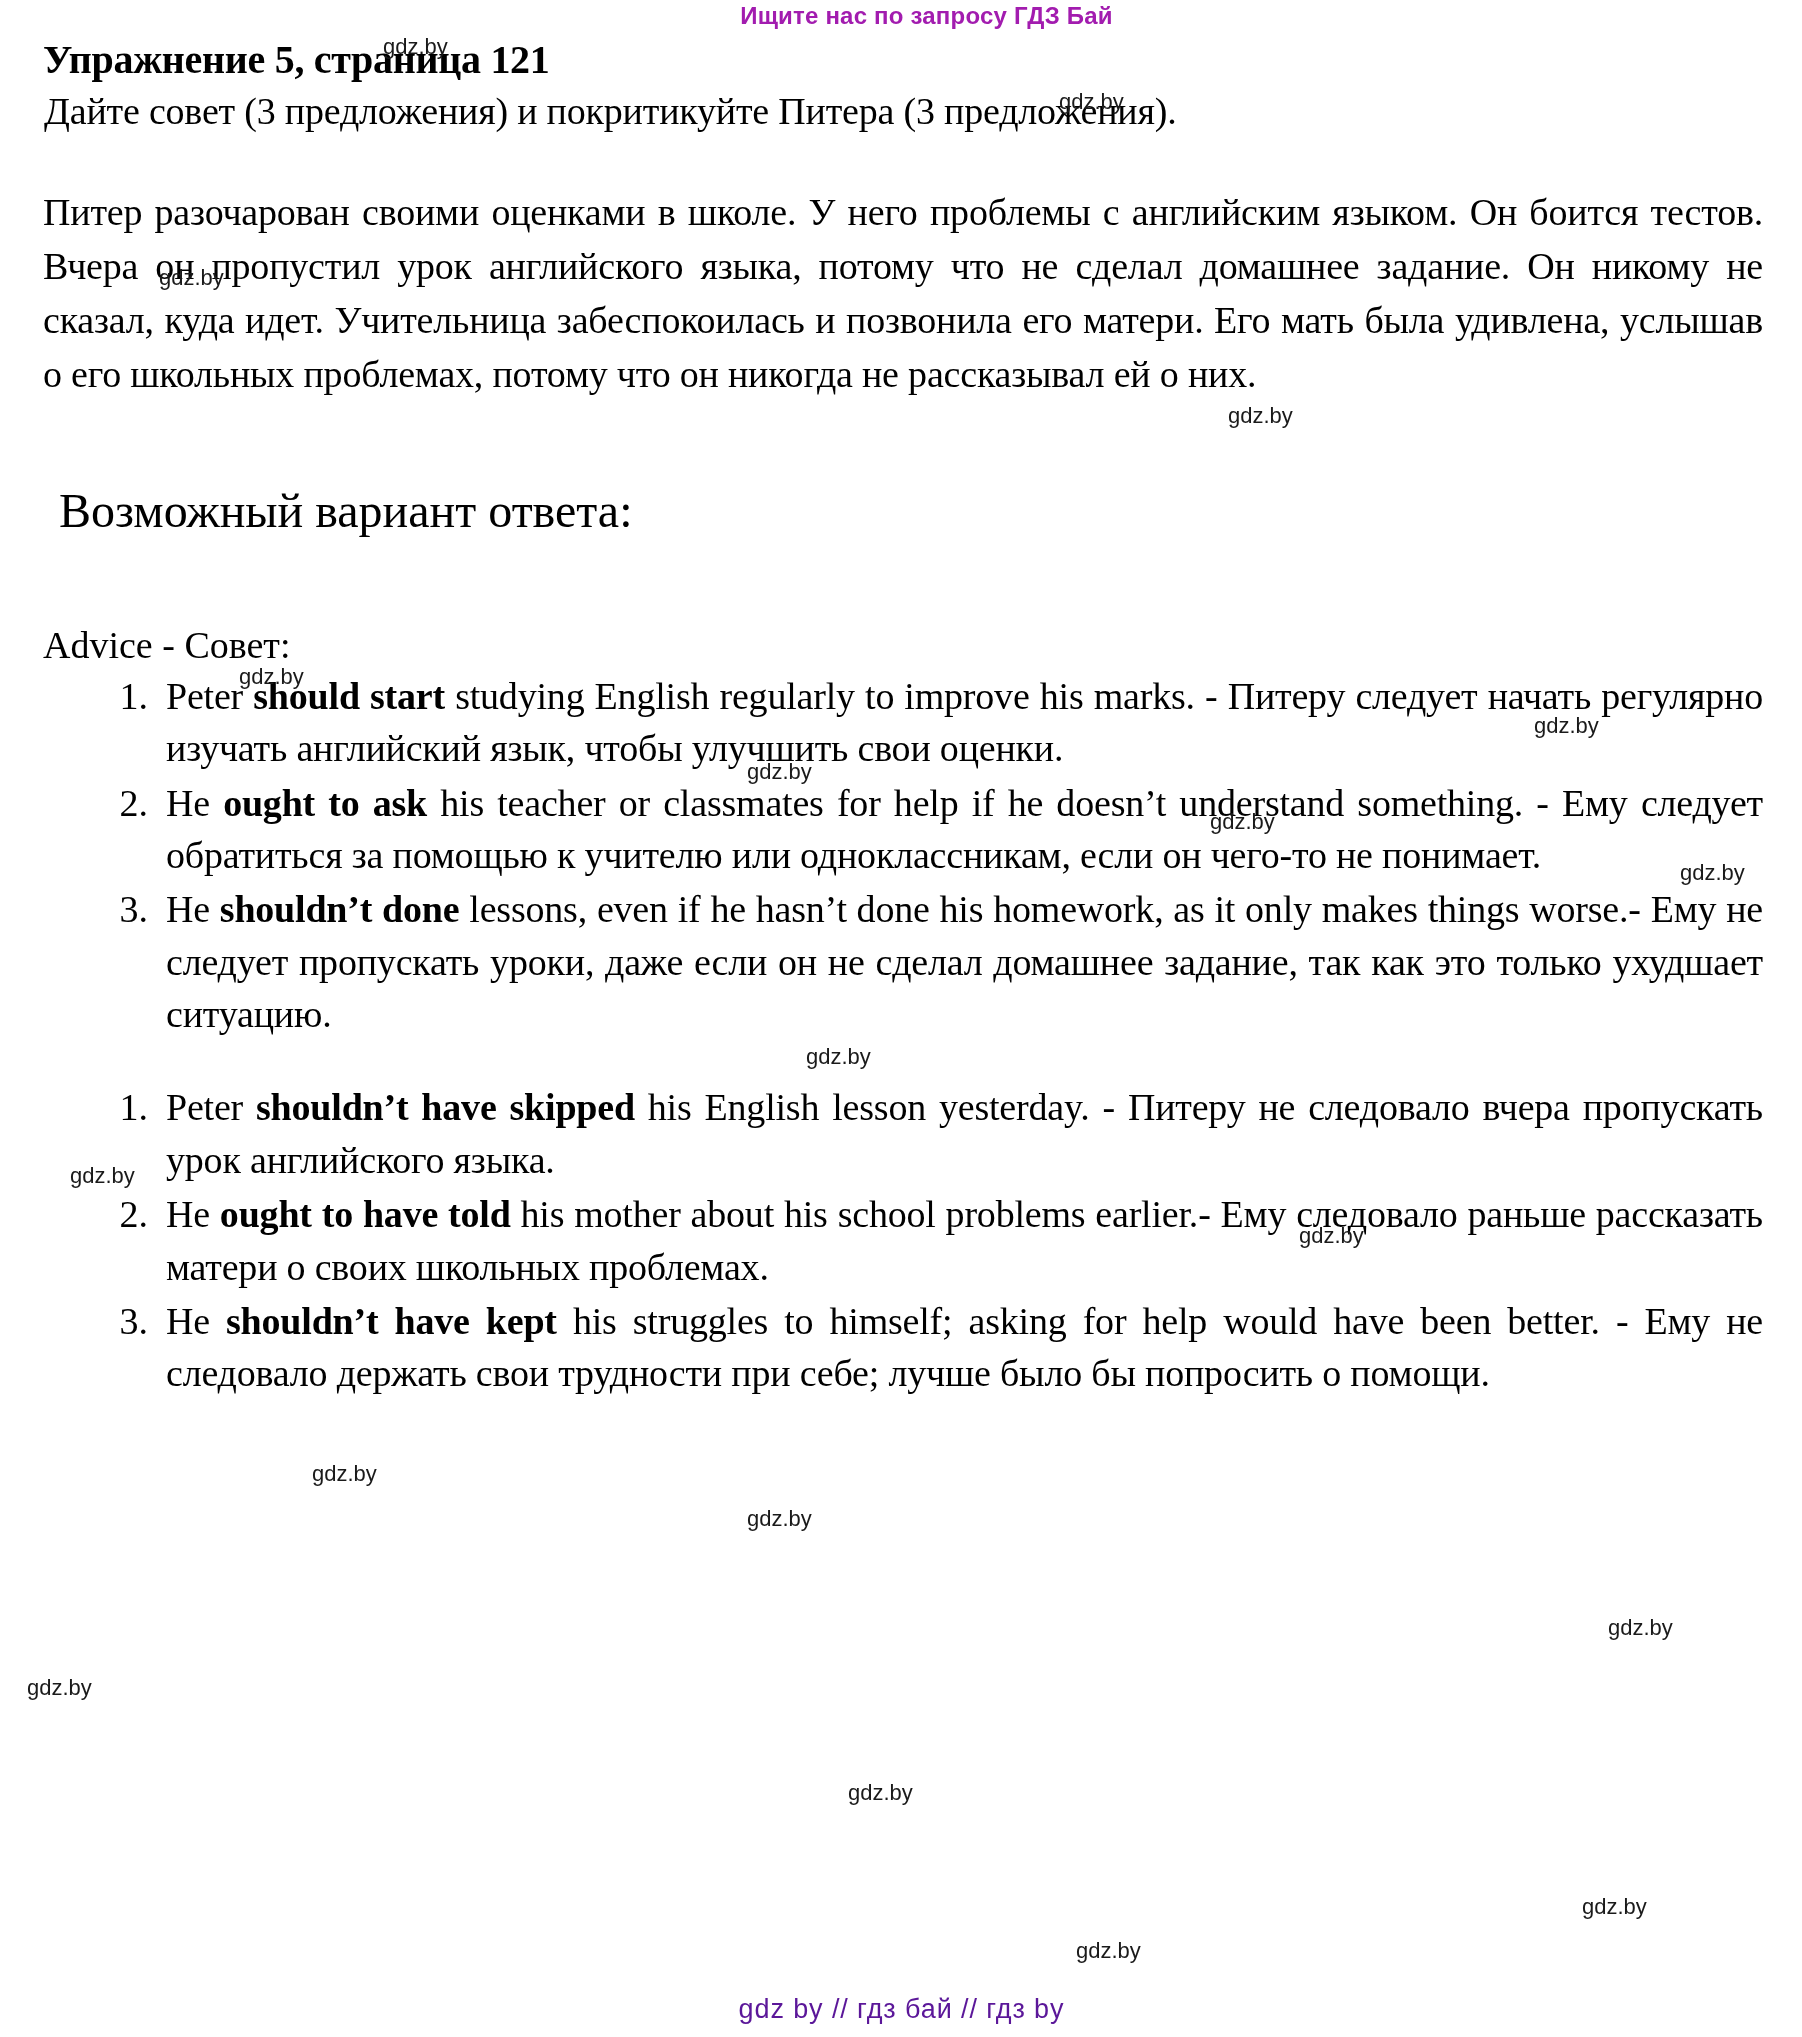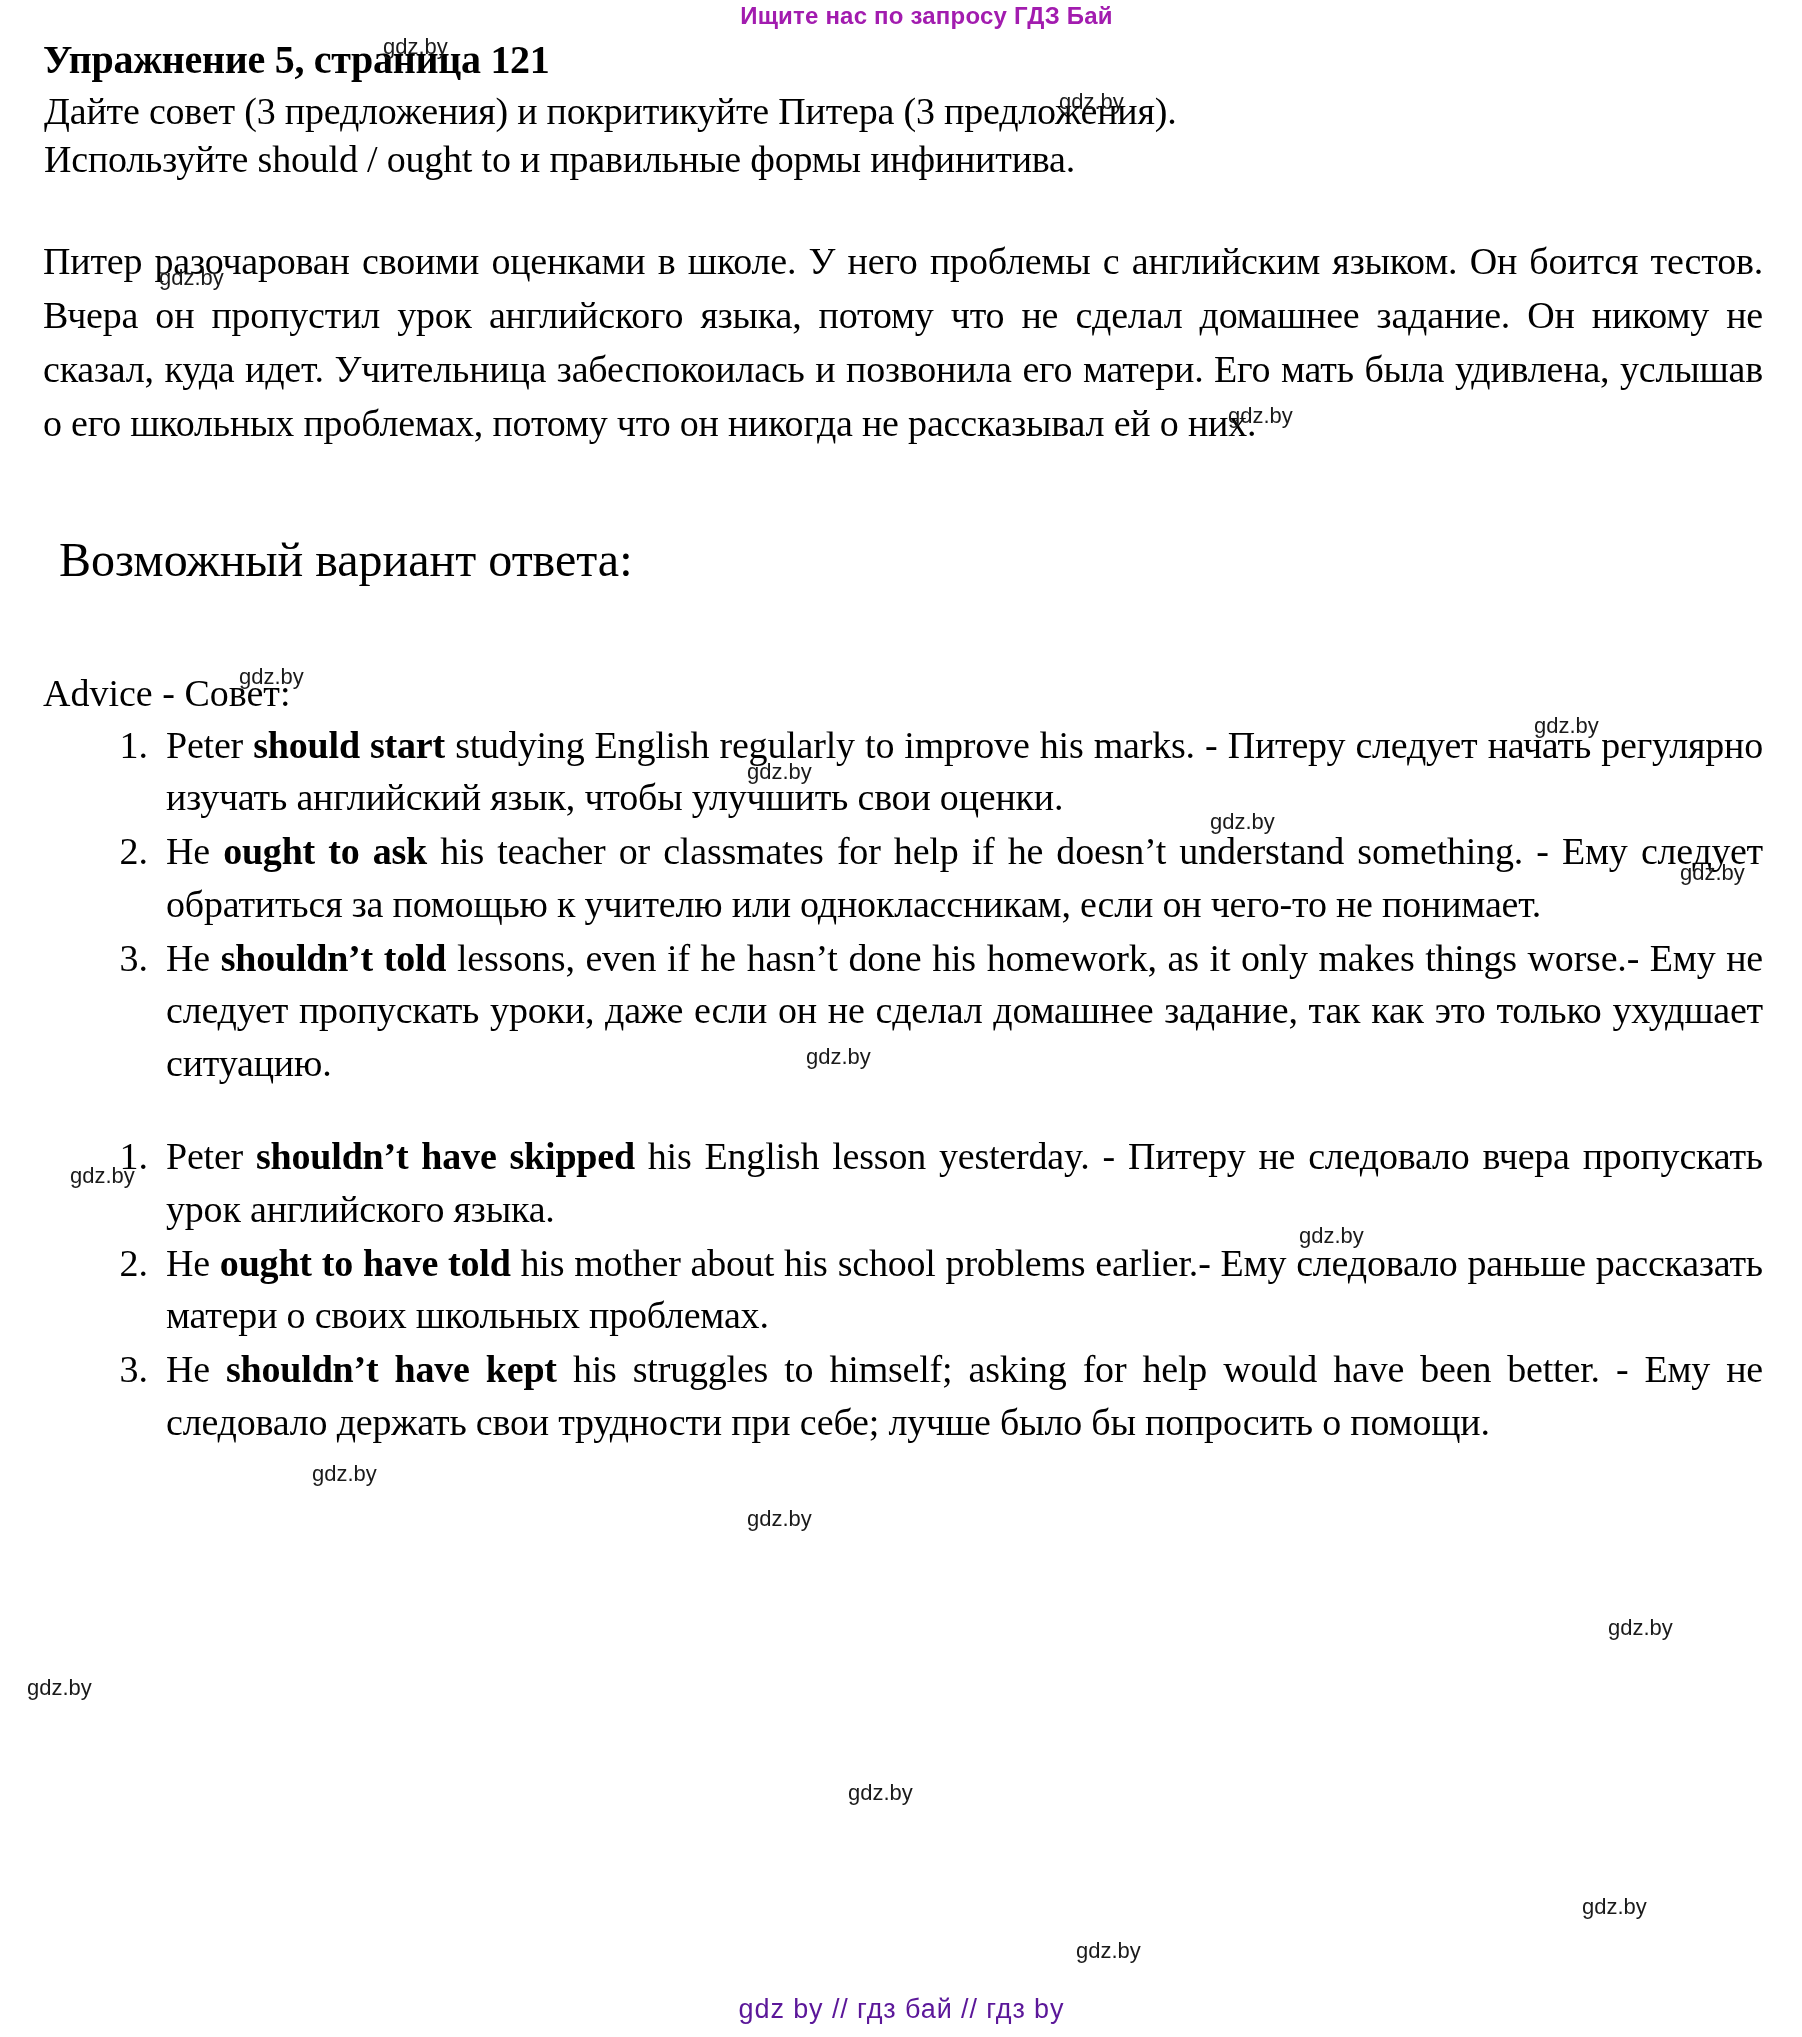--- a/index.html
+++ b/index.html
@@ -140,21 +140,20 @@
 <div id="page">
 
   <div class="promo-banner" style="color: #a21caf; padding-left: 25px;">Ищите нас по запросу ГДЗ Бай</div>
 
   <div class="content">
 
     <h1 class="ex-title">Упражнение 5, страница 121</h1>
 
     <p class="task">
       <span>Дайте совет (3 предложения) и покритикуйте Питера (3 предложения).</span>
-      <span class="l2">Используйте should / ought to и правильные формы инфинитива.</span>
     </p>
 
     <div class="gap-md"></div>
 
     <p class="story">Питер разочарован своими оценками в школе. У него проблемы с английским языком. Он боится тестов. Вчера он пропустил урок английского языка, потому что не сделал домашнее задание. Он никому не сказал, куда идет. Учительница забеспокоилась и позвонила его матери. Его мать была удивлена, услышав о его школьных проблемах, потому что он никогда не рассказывал ей о них.</p>
 
     <div class="gap-lg"></div>
 
     <p class="answer-intro">Возможный вариант ответа:</p>
 
@@ -163,21 +162,21 @@
     <p class="section-head">Advice - Совет:</p>
 
     <ol class="answer-list">
       <li>
         <span>Peter </span><span class="bold">should start</span><span> studying English regularly to improve his marks. - Питеру следует начать регулярно изучать английский язык, чтобы улучшить свои оценки.</span>
       </li>
       <li>
         <span>He </span><span class="bold">ought to ask</span><span> his teacher or classmates for help if he doesn’t understand something. - Ему следует обратиться за помощью к учителю или одноклассникам, если он чего-то не понимает.</span>
       </li>
       <li>
-        <span>He </span><span class="bold">shouldn’t told</span><span> lessons, even if he hasn’t done his homework, as it only makes things worse.- Ему не следует пропускать уроки, даже если он не сделал домашнее задание, так как это только ухудшает ситуацию.</span>
+        <span>He </span><span class="bold">shouldn’t done</span><span> lessons, even if he hasn’t done his homework, as it only makes things worse.- Ему не следует пропускать уроки, даже если он не сделал домашнее задание, так как это только ухудшает ситуацию.</span>
       </li>
     </ol>
 
     <div class="gap-sm"></div>
 
 
     <ol class="answer-list">
       <li>
         <span>Peter </span><span class="bold">shouldn’t have skipped</span><span> his English lesson yesterday. - Питеру не следовало вчера пропускать урок английского языка.</span>
       </li>

